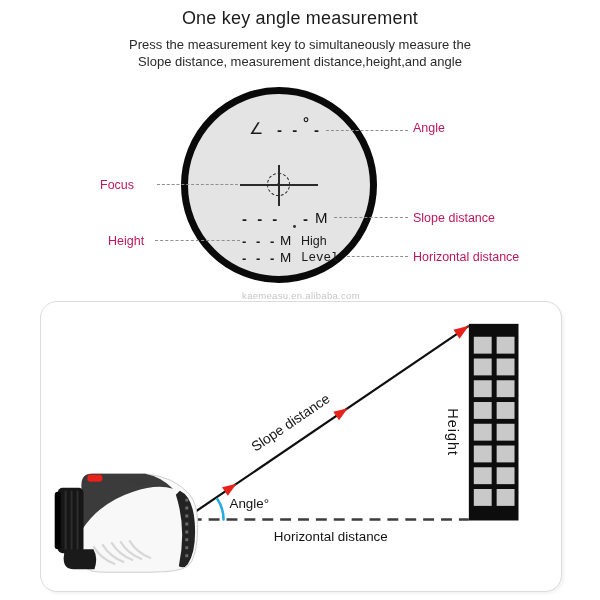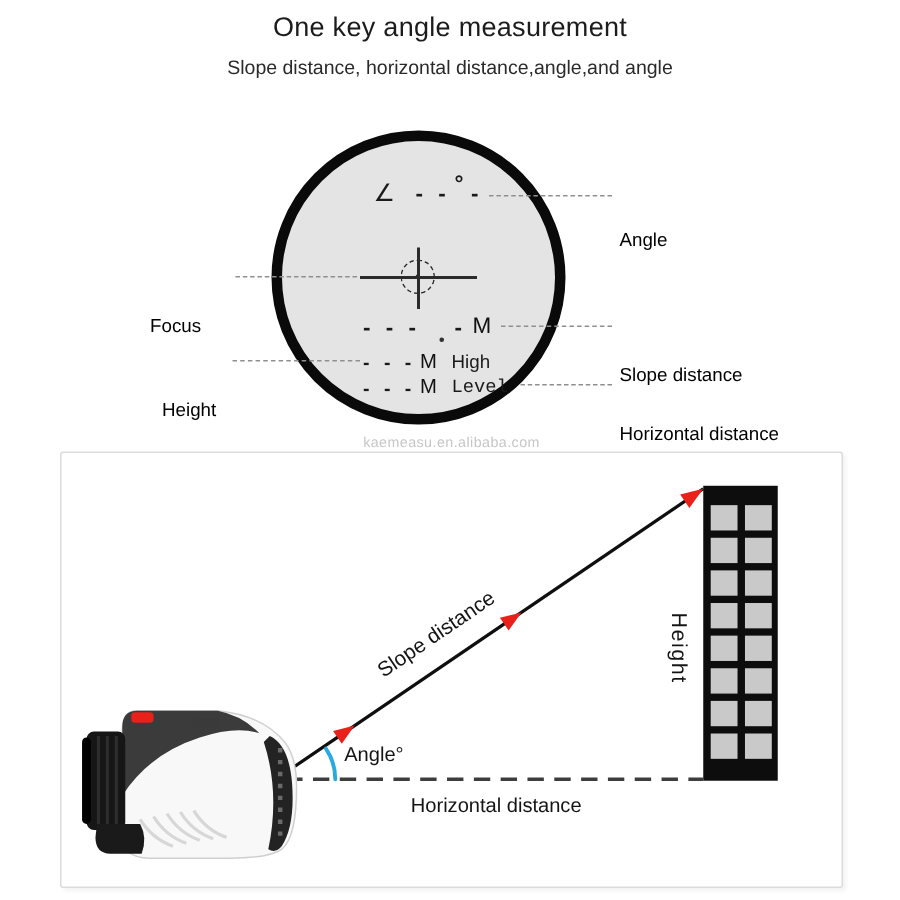--- a/index.html
+++ b/index.html
@@ -13,47 +13,48 @@
   .subtitle { font-size:13px; color:#2a2a2a; line-height:17px; margin-top:7px; }
 
   
   .vf-circle { position:absolute; left:181px; top:87px; width:196px; height:196px;
                border:7px solid #0a0a0a; border-radius:50%; background:#e4e4e4; }
   .abs { position:absolute; }
   .vf-dash { font-weight:700; font-size:15px; letter-spacing:3px; color:#1a1a1a; white-space:pre; }
   .vf-unit { font-size:15px; font-weight:400; color:#111; }
   .vf-small { font-size:12.5px; color:#1a1a1a; }
   .leader { position:absolute; height:0; border-top:1.6px dashed #8f8f8f; }
-  .callout { position:absolute; font-size:12.5px; color:#000000; white-space:nowrap;margin-top:32px; }
+  .callout { position:absolute; font-size:12.5px; color:#be185d; white-space:nowrap; }
   .ret-line { position:absolute; background:#2b2b2b; }
   .ret-circle { position:absolute; left:267px; top:173px; width:23px; height:23px;
                 border:1.6px dashed #2b2b2b; border-radius:50%; }
   .ret-dot { position:absolute; left:277px; top:183px; width:3.4px; height:3.4px;
              border-radius:50%; background:#2b2b2b; }
   .tiny-dot { position:absolute; left:293px; top:225px; width:2.8px; height:2.8px;
               border-radius:50%; background:#333; }
 
   
   .diagram-box { position:absolute; left:40px; top:301px; width:522px; height:291px;
-                 border:1px solid #dcdcdc; border-radius:2px; background:#fff;
+                 border:1px solid #dcdcdc; border-radius:17px; background:#fff;
                  box-shadow:2px 2px 3px rgba(0,0,0,.05); }
   .watermark { position:absolute; left:50%; top:-12px; transform:translateX(-50%);
                font-size:9.5px; color:#c6c6c6; letter-spacing:.3px; white-space:nowrap; }
   .diagram-svg { position:absolute; left:0; top:0; width:100%; height:100%; }
   svg text { font-family:"Liberation Sans", sans-serif; fill:#141414; }
 </style>
 </head>
 <body>
 
 <div class="stage">
 
   <div class="header">
     <div class="title">One key angle measurement</div>
     <div class="subtitle">
-      <div>Slope distance, horizontal distance,angle,and angle</div>
+      <div>Press the measurement key to simultaneously measure the</div>
+      <div>Slope distance, measurement distance,height,and angle</div>
     </div>
   </div>
 
   <div class="vf-circle"></div>
 
   <span class="abs" style="left:249px; top:119px; font-size:16px; color:#1a1a1a;">∠</span>
   <span class="abs vf-dash" style="left:277px; top:121px;">- -</span>
   <span class="abs" style="left:303px; top:114px; font-size:15px; font-weight:700; color:#1a1a1a;">°</span>
   <span class="abs vf-dash" style="left:314px; top:121px;">-</span>
 

